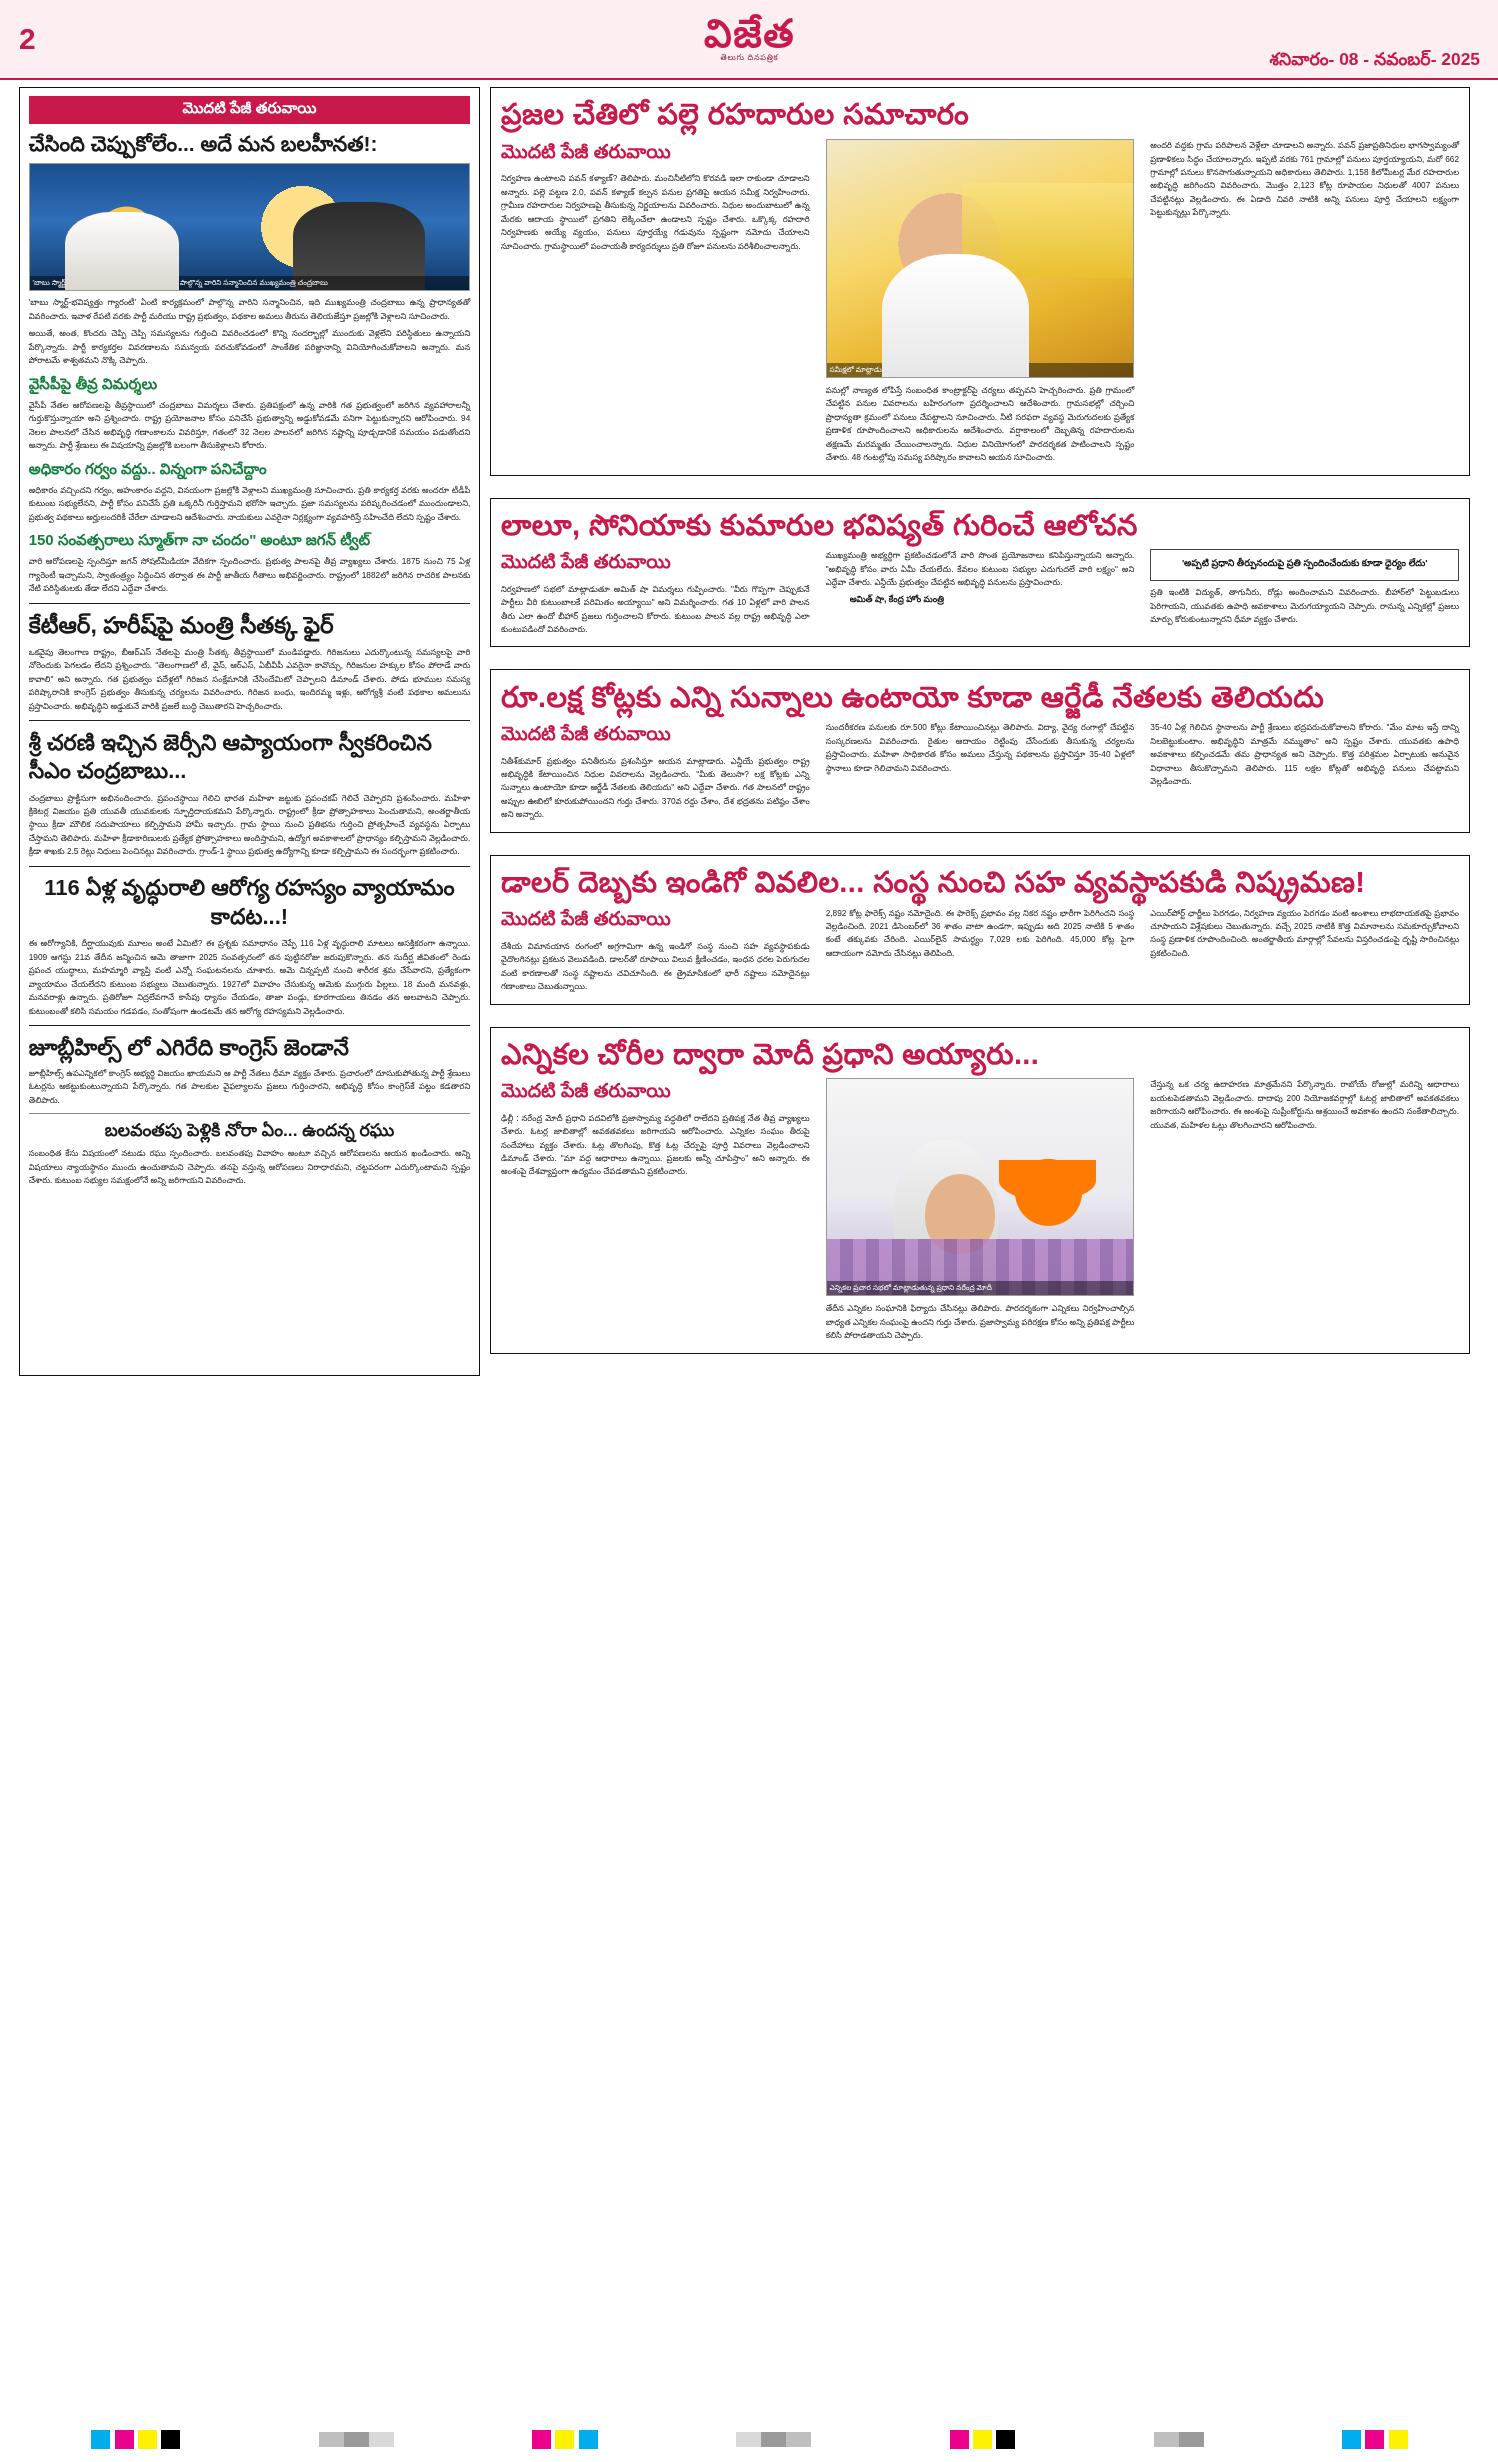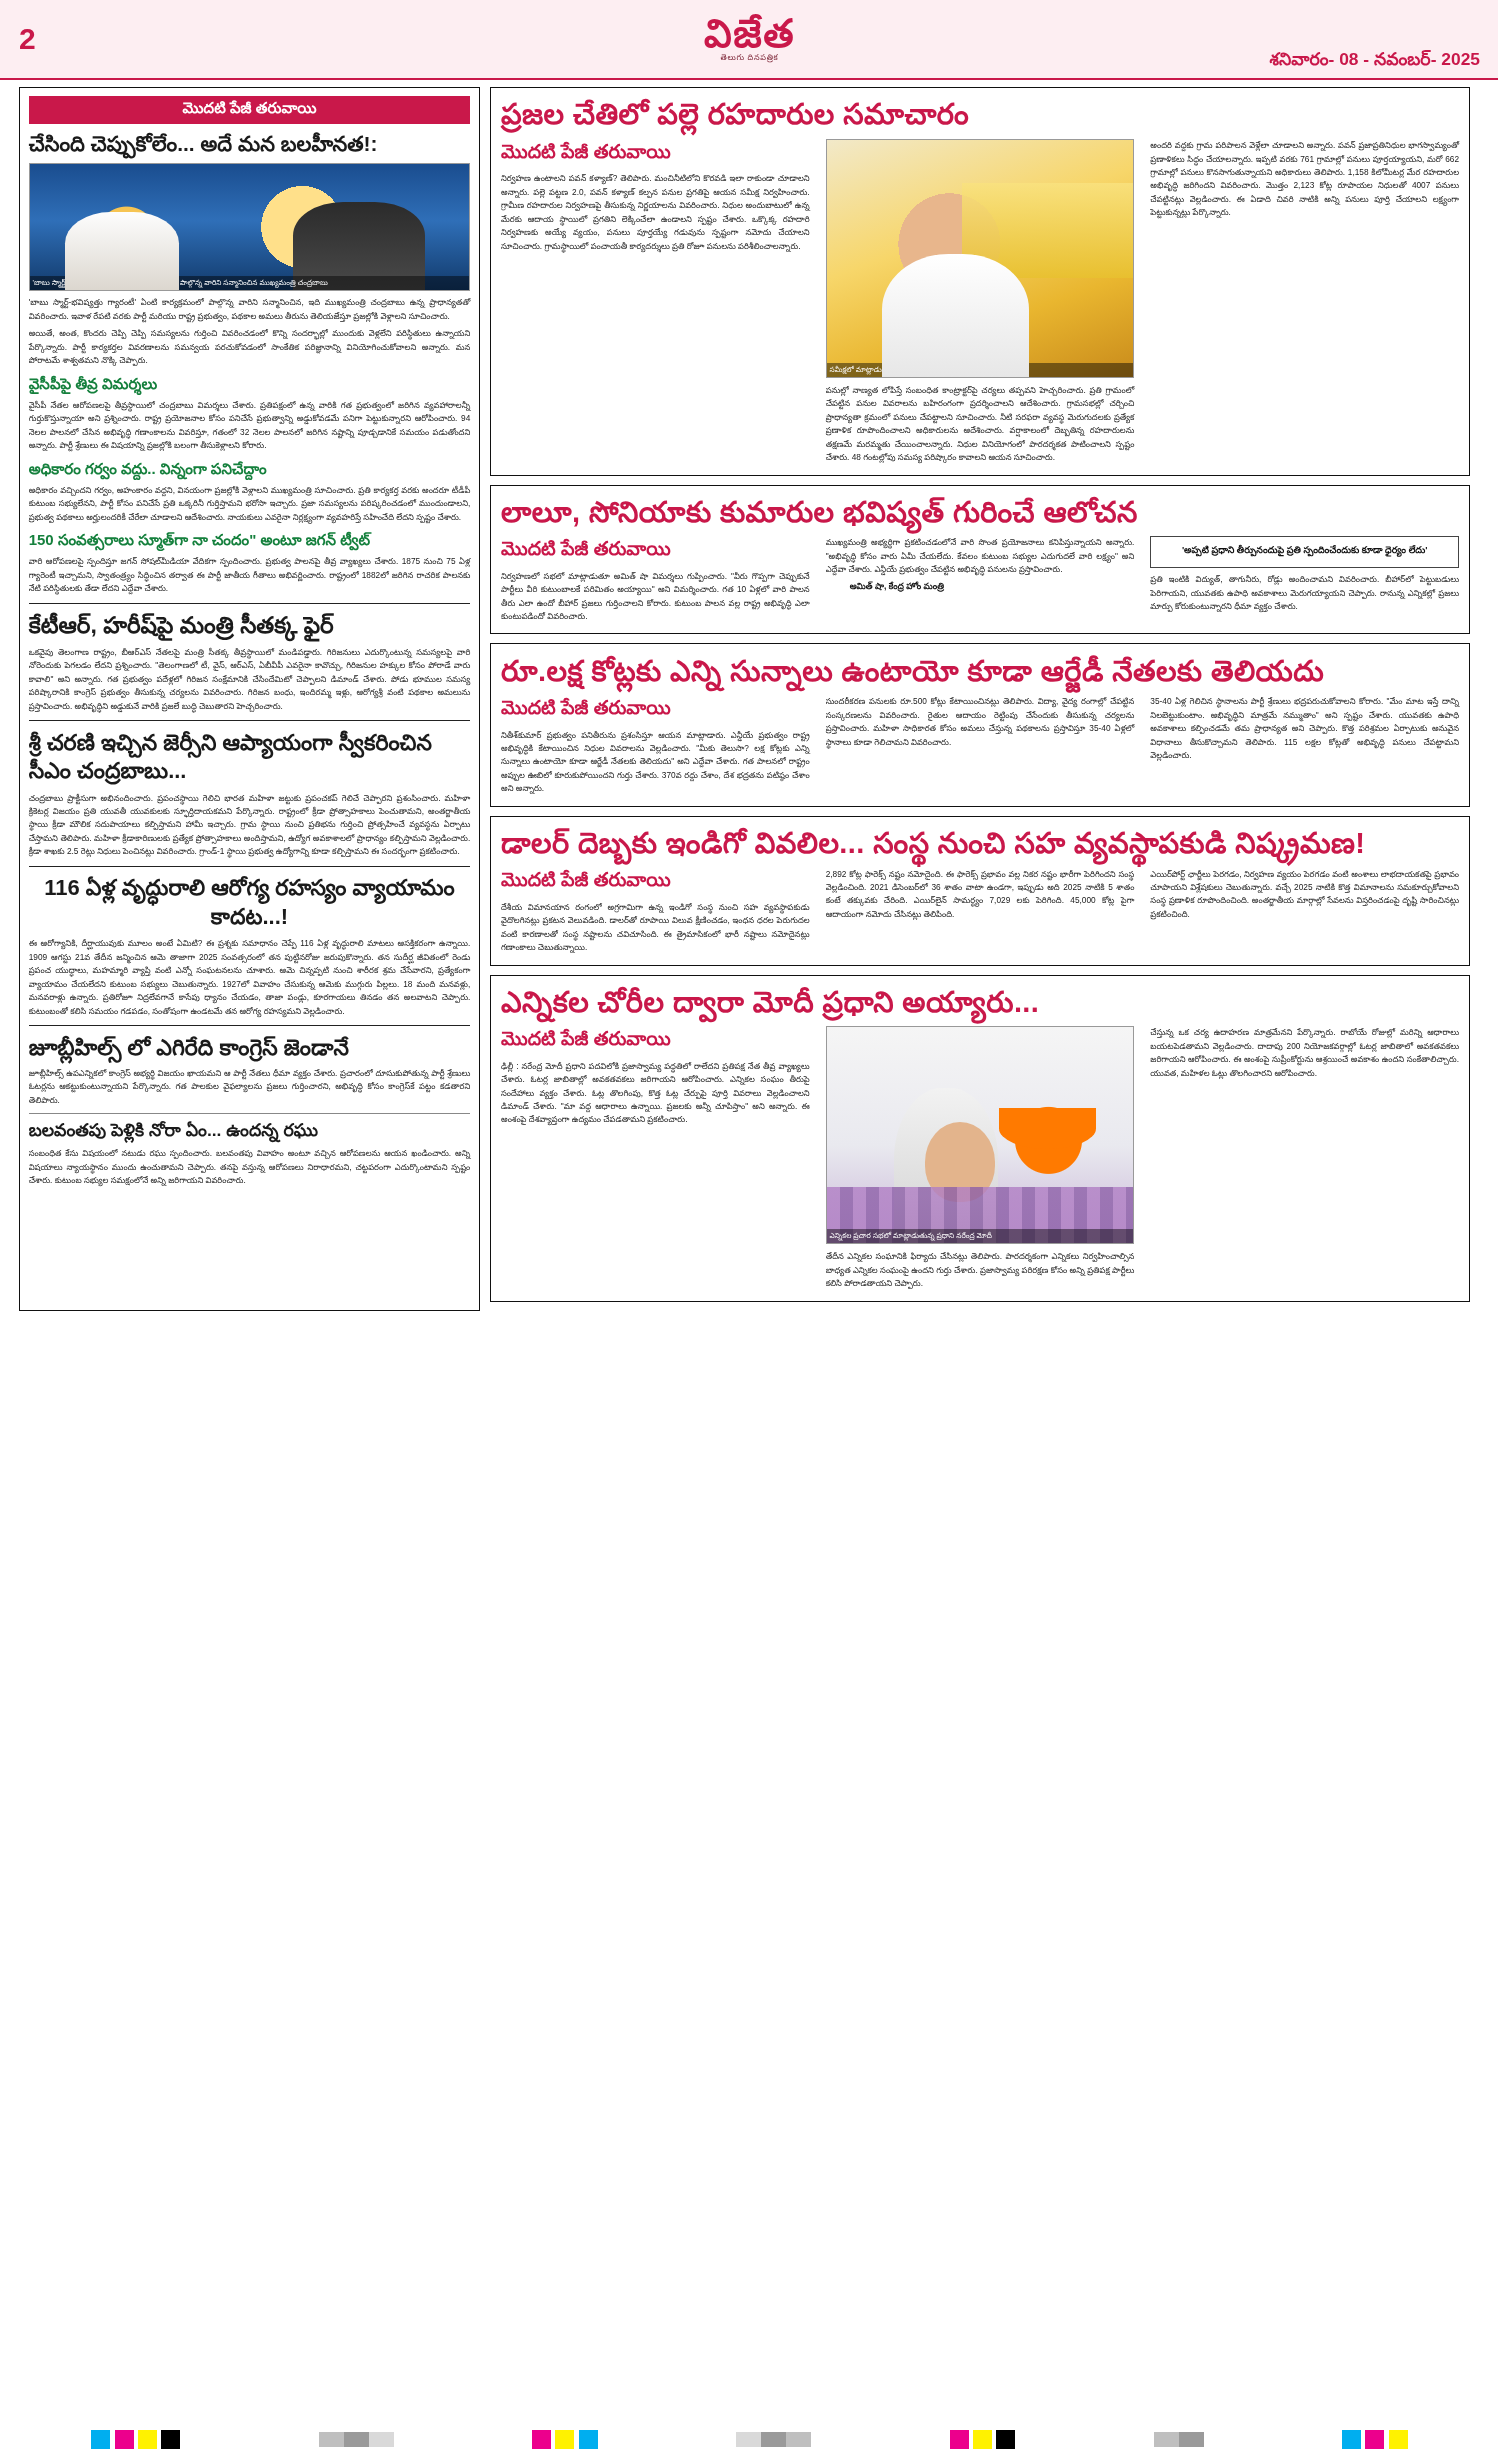--- a/index.html
+++ b/index.html
@@ -210,21 +210,21 @@
   }
   .jump-label {
     font-size: 19px;
     font-weight: bold;
     color: #c9184a;
     margin: 1.5px 0 5.8px 0;
   }
   .article {
     border: 0.7px solid #111;
     padding: 7.3px 10px 10px 10px;
-    margin-bottom: 9px;
+    margin-bottom: 22px;
   }
   .col-flex { display:flex; gap: 16px; }
   .col-flex > div { flex: 1; }
   .quote-box {
     border: 0.7px solid #444;
     padding: 5.8px 7.3px;
     margin-bottom: 5.8px;
   }
   .quote-title {
     font-size: 9.4px; font-weight: bold; color: #111; line-height: 1.4;
@@ -298,21 +298,21 @@
 
     <div class="rule"></div>
     <div class="headline-left" style="font-size:22px;text-align:center;line-height:1.3;">116 ఏళ్ల వృద్ధురాలి ఆరోగ్య రహస్యం వ్యాయామం కాదట...!</div>
     <div class="body-text">ఈ ఆరోగ్యానికి, దీర్ఘాయువుకు మూలం అంటే ఏమిటి? ఈ ప్రశ్నకు సమాధానం చెప్పే 116 ఏళ్ల వృద్ధురాలి మాటలు ఆసక్తికరంగా ఉన్నాయి. 1909 ఆగస్టు 21వ తేదీన జన్మించిన ఆమె తాజాగా 2025 సంవత్సరంలో తన పుట్టినరోజు జరుపుకొన్నారు. తన సుదీర్ఘ జీవితంలో రెండు ప్రపంచ యుద్ధాలు, మహమ్మారి వ్యాప్తి వంటి ఎన్నో సంఘటనలను చూశారు. ఆమె చిన్నప్పటి నుంచి శారీరక శ్రమ చేసేవారని, ప్రత్యేకంగా వ్యాయామం చేయలేదని కుటుంబ సభ్యులు చెబుతున్నారు. 1927లో వివాహం చేసుకున్న ఆమెకు ముగ్గురు పిల్లలు. 18 మంది మనవళ్లు, మనవరాళ్లు ఉన్నారు. ప్రతిరోజూ నిద్రలేవగానే కాసేపు ధ్యానం చేయడం, తాజా పండ్లు, కూరగాయలు తినడం తన అలవాటని చెప్పారు. కుటుంబంతో కలిసి సమయం గడపడం, సంతోషంగా ఉండటమే తన ఆరోగ్య రహస్యమని వెల్లడించారు.</div>
 
     <div class="rule"></div>
     <div class="headline-left" style="font-size:22px;">జూబ్లీహిల్స్ లో ఎగిరేది కాంగ్రెస్ జెండానే</div>
     <div class="body-text">జూబ్లీహిల్స్ ఉపఎన్నికలో కాంగ్రెస్ అభ్యర్థి విజయం ఖాయమని ఆ పార్టీ నేతలు ధీమా వ్యక్తం చేశారు. ప్రచారంలో దూసుకుపోతున్న పార్టీ శ్రేణులు ఓటర్లను ఆకట్టుకుంటున్నాయని పేర్కొన్నారు. గత పాలకుల వైఫల్యాలను ప్రజలు గుర్తించారని, అభివృద్ధి కోసం కాంగ్రెస్‌కే పట్టం కడతారని తెలిపారు.</div>
 
     <div class="rule-thin"></div>
-    <div class="headline-left" style="font-size:17.4px;margin-top:3px;">బలవంతపు పెళ్లికి నోరా ఏం... ఉందన్న రఘు</div>
+    <div class="headline-left" style="font-size:17.4px;margin-top:3px;text-align:center;">బలవంతపు పెళ్లికి నోరా ఏం... ఉందన్న రఘు</div>
     <div class="body-text">సంబంధిత కేసు విషయంలో నటుడు రఘు స్పందించారు. బలవంతపు వివాహం అంటూ వచ్చిన ఆరోపణలను ఆయన ఖండించారు. అన్ని విషయాలు న్యాయస్థానం ముందు ఉంచుతామని చెప్పారు. తనపై వస్తున్న ఆరోపణలు నిరాధారమని, చట్టపరంగా ఎదుర్కొంటామని స్పష్టం చేశారు. కుటుంబ సభ్యుల సమక్షంలోనే అన్ని జరిగాయని వివరించారు.</div>
 
   </div>
 
   <div class="col-right">
 
     <div class="article">
       <div class="big-head">ప్రజల చేతిలో పల్లె రహదారుల సమాచారం</div>
       <div class="col-flex">
         <div>

